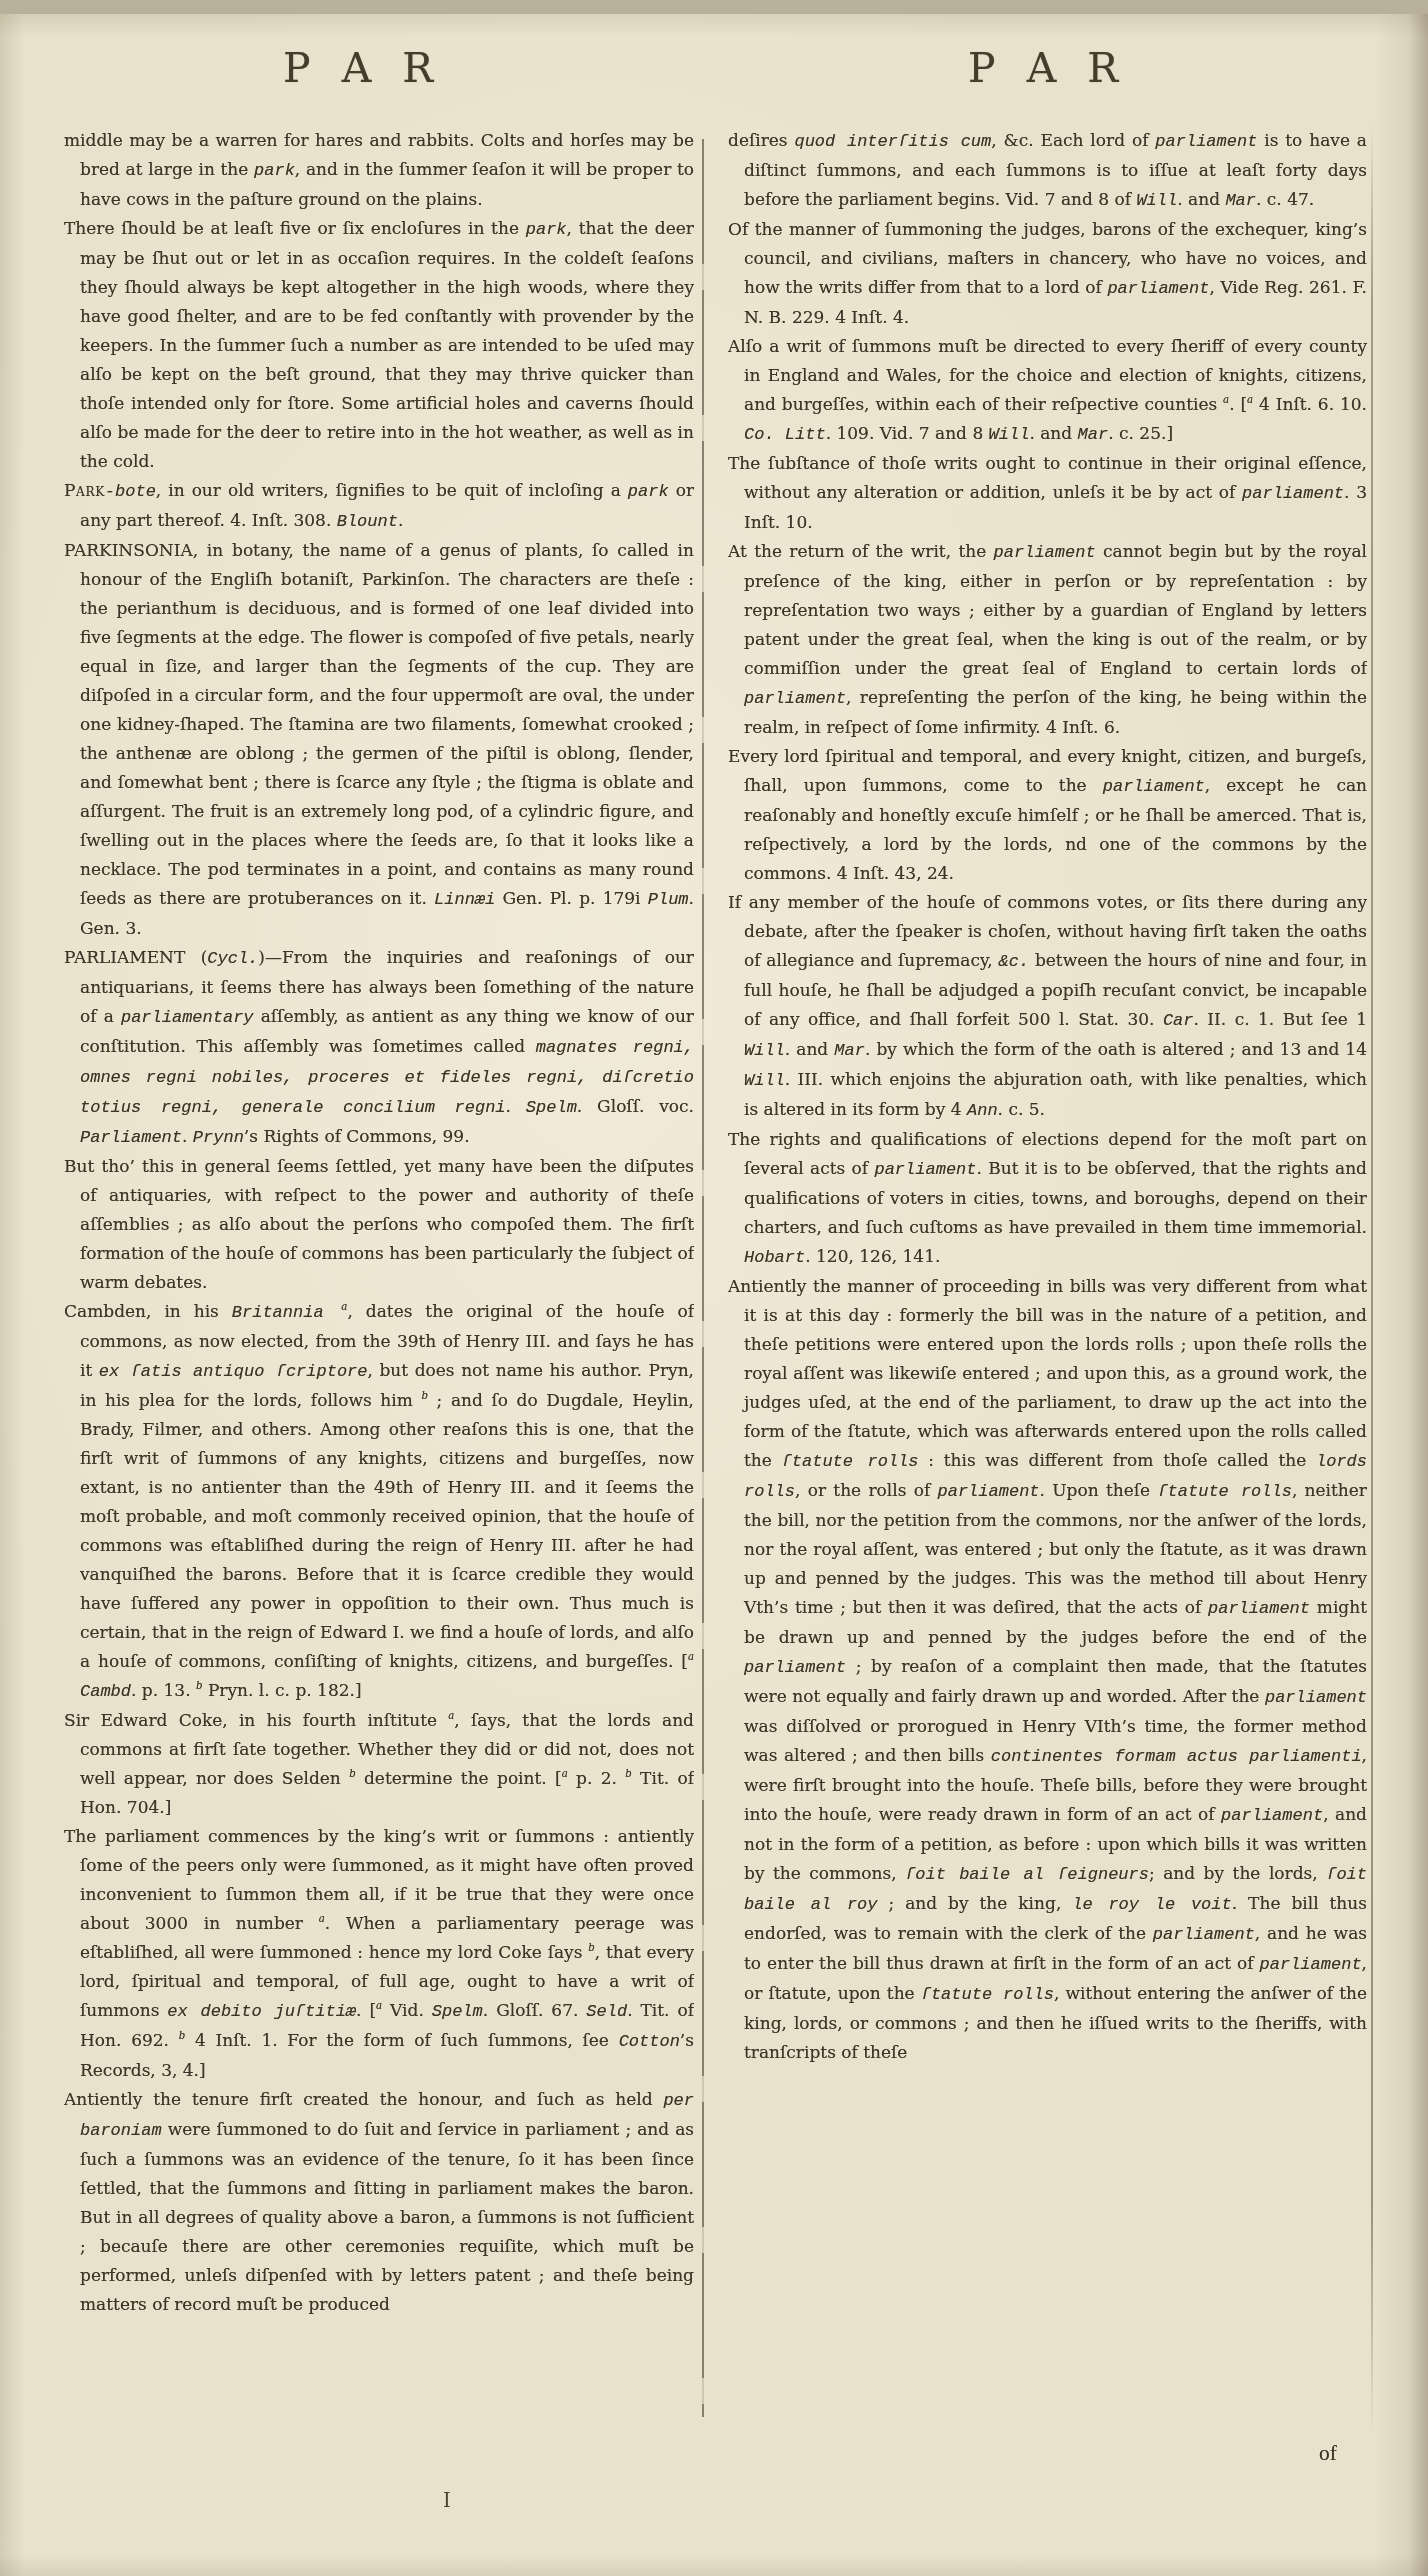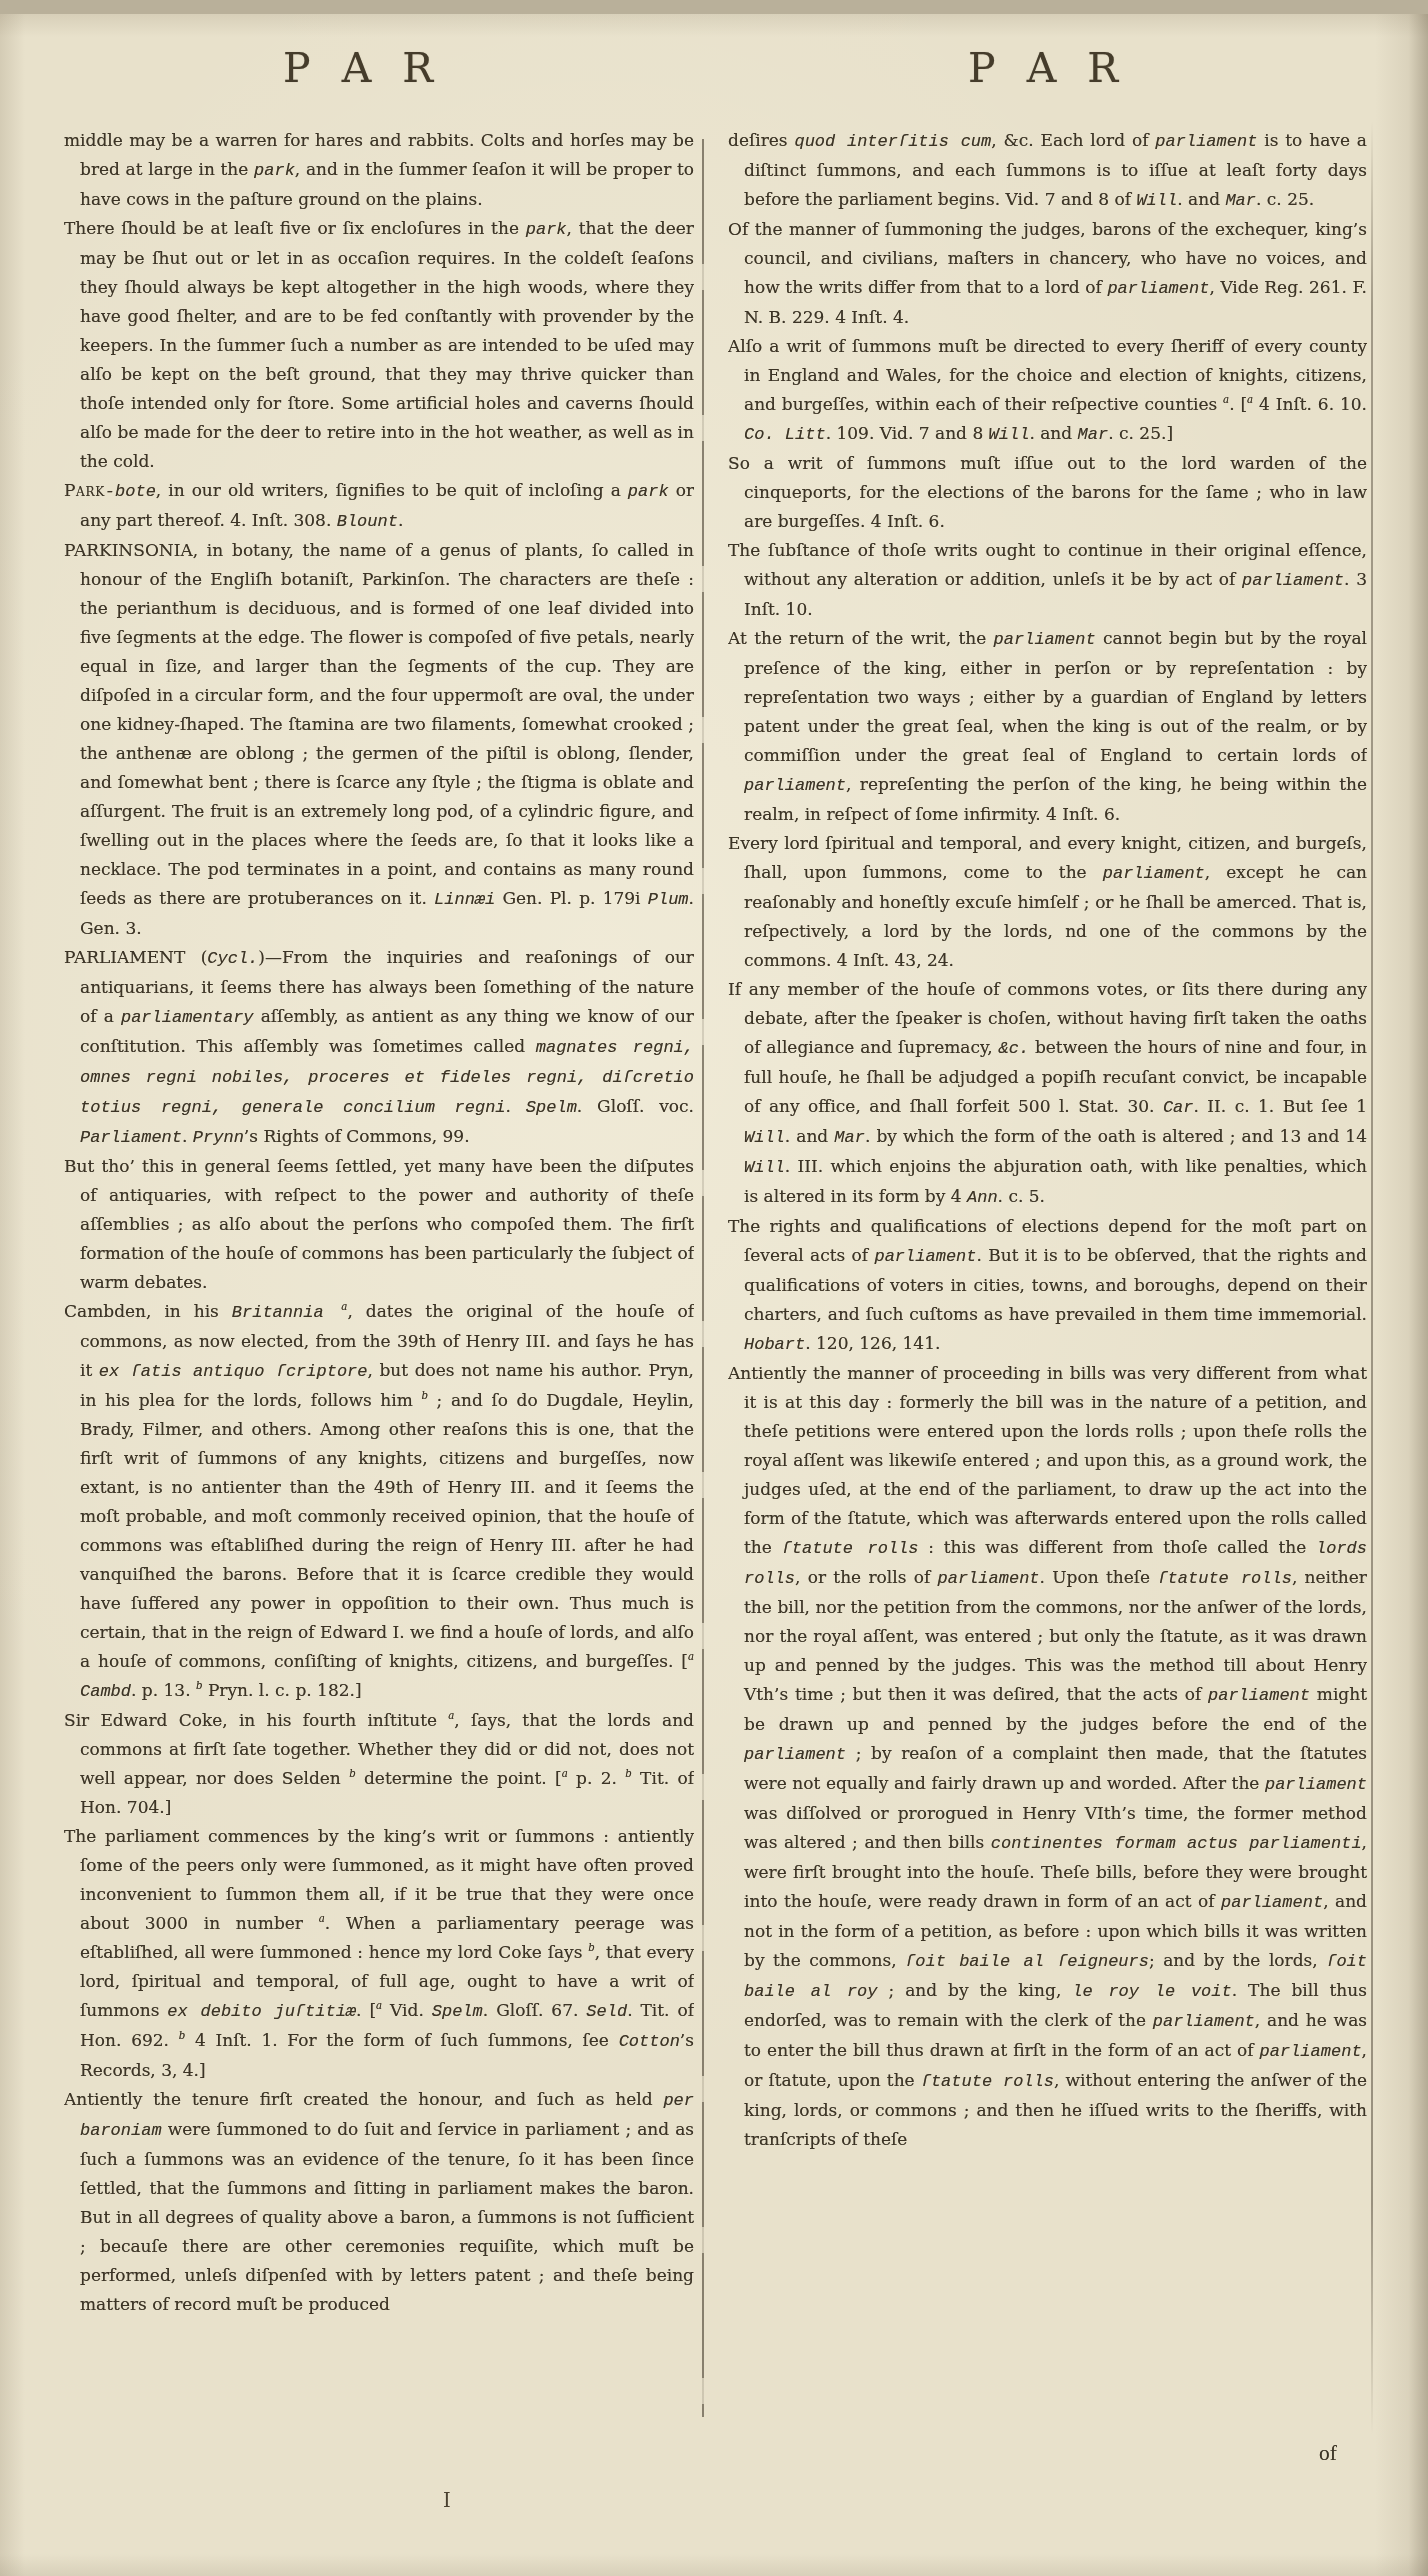--- a/index.html
+++ b/index.html
@@ -87,24 +87,23 @@
       <p class="para"><span class="sc">Park</span><span class="it">-bote</span><span>, in our old writers, ſignifies to be quit of incloſing a </span><span class="it">park</span><span> or any part thereof. 4. Inſt. 308. </span><span class="it">Blount</span><span>.</span></p>
       <p class="para"><span>PARKINSONIA, in botany, the name of a genus of plants, ſo called in honour of the Engliſh botaniſt, Parkinſon. The characters are theſe : the perianthum is deciduous, and is formed of one leaf divided into five ſegments at the edge. The flower is compoſed of five petals, nearly equal in ſize, and larger than the ſegments of the cup. They are diſpoſed in a circular form, and the four uppermoſt are oval, the under one kidney-ſhaped. The ſtamina are two filaments, ſomewhat crooked ; the anthenæ are oblong ; the germen of the piſtil is oblong, ſlender, and ſomewhat bent ; there is ſcarce any ſtyle ; the ſtigma is oblate and aſſurgent. The fruit is an extremely long pod, of a cylindric figure, and ſwelling out in the places where the ſeeds are, ſo that it looks like a necklace. The pod terminates in a point, and contains as many round ſeeds as there are protuberances on it. </span><span class="it">Linnæi</span><span> Gen. Pl. p. 179i </span><span class="it">Plum</span><span>. Gen. 3.</span></p>
       <p class="para"><span>PARLIAMENT (</span><span class="it">Cycl.</span><span>)—From the inquiries and reaſonings of our antiquarians, it ſeems there has always been ſomething of the nature of a </span><span class="it">parliamentary</span><span> aſſembly, as antient as any thing we know of our conſtitution. This aſſembly was ſometimes called </span><span class="it">magnates regni, omnes regni nobiles, proceres et fideles regni, diſcretio totius regni, generale concilium regni</span><span>. </span><span class="it">Spelm</span><span>. Gloſſ. voc. </span><span class="it">Parliament</span><span>. </span><span class="it">Prynn</span><span>’s Rights of Commons, 99.</span></p>
       <p class="para"><span>But tho’ this in general ſeems ſettled, yet many have been the diſputes of antiquaries, with reſpect to the power and authority of theſe aſſemblies ; as alſo about the perſons who compoſed them. The firſt formation of the houſe of commons has been particularly the ſubject of warm debates.</span></p>
       <p class="para"><span>Cambden, in his </span><span class="it">Britannia </span><span class="sup">a</span><span>, dates the original of the houſe of commons, as now elected, from the 39th of Henry III. and ſays he has it </span><span class="it">ex ſatis antiquo ſcriptore</span><span>, but does not name his author. Pryn, in his plea for the lords, follows him </span><span class="sup">b</span><span> ; and ſo do Dugdale, Heylin, Brady, Filmer, and others. Among other reaſons this is one, that the firſt writ of ſummons of any knights, citizens and burgeſſes, now extant, is no antienter than the 49th of Henry III. and it ſeems the moſt probable, and moſt commonly received opinion, that the houſe of commons was eſtabliſhed during the reign of Henry III. after he had vanquiſhed the barons. Before that it is ſcarce credible they would have ſuffered any power in oppoſition to their own. Thus much is certain, that in the reign of Edward I. we find a houſe of lords, and alſo a houſe of commons, conſiſting of knights, citizens, and burgeſſes. [</span><span class="sup">a</span><span> </span><span class="it">Cambd</span><span>. p. 13. </span><span class="sup">b</span><span> Pryn. l. c. p. 182.]</span></p>
       <p class="para"><span>Sir Edward Coke, in his fourth inſtitute </span><span class="sup">a</span><span>, ſays, that the lords and commons at firſt ſate together. Whether they did or did not, does not well appear, nor does Selden </span><span class="sup">b</span><span> determine the point. [</span><span class="sup">a</span><span> p. 2. </span><span class="sup">b</span><span> Tit. of Hon. 704.]</span></p>
       <p class="para"><span>The parliament commences by the king’s writ or ſummons : antiently ſome of the peers only were ſummoned, as it might have often proved inconvenient to ſummon them all, if it be true that they were once about 3000 in number </span><span class="sup">a</span><span>. When a parliamentary peerage was eſtabliſhed, all were ſummoned : hence my lord Coke ſays </span><span class="sup">b</span><span>, that every lord, ſpiritual and temporal, of full age, ought to have a writ of ſummons </span><span class="it">ex debito juſtitiæ</span><span>. [</span><span class="sup">a</span><span> Vid. </span><span class="it">Spelm</span><span>. Gloſſ. 67. </span><span class="it">Seld</span><span>. Tit. of Hon. 692. </span><span class="sup">b</span><span> 4 Inſt. 1. For the form of ſuch ſummons, ſee </span><span class="it">Cotton</span><span>’s Records, 3, 4.]</span></p>
       <p class="para"><span>Antiently the tenure firſt created the honour, and ſuch as held </span><span class="it">per baroniam</span><span> were ſummoned to do ſuit and ſervice in parliament ; and as ſuch a ſummons was an evidence of the tenure, ſo it has been ſince ſettled, that the ſummons and ſitting in parliament makes the baron. But in all degrees of quality above a baron, a ſummons is not ſufficient ; becauſe there are other ceremonies requiſite, which muſt be performed, unleſs diſpenſed with by letters patent ; and theſe being matters of record muſt be produced </span></p>
     </div>
   <div class="column right">
-      <p class="para"><span>deſires </span><span class="it">quod interſitis cum</span><span>, &amp;c. Each lord of </span><span class="it">parliament</span><span> is to have a diſtinct ſummons, and each ſummons is to iſſue at leaſt forty days before the parliament begins. Vid. 7 and 8 of </span><span class="it">Will</span><span>. and </span><span class="it">Mar</span><span>. c. 25.</span></p>
+      <p class="para"><span>deſires </span><span class="it">quod interſitis cum</span><span>, &amp;c. Each lord of </span><span class="it">parliament</span><span> is to have a diſtinct ſummons, and each ſummons is to iſſue at leaſt forty days before the parliament begins. Vid. 7 and 8 of </span><span class="it">Will</span><span>. and </span><span class="it">Mar</span><span>. c. 47.</span></p>
       <p class="para"><span>Of the manner of ſummoning the judges, barons of the exchequer, king’s council, and civilians, maſters in chancery, who have no voices, and how the writs differ from that to a lord of </span><span class="it">parliament</span><span>, Vide Reg. 261. F. N. B. 229. 4 Inſt. 4.</span></p>
       <p class="para"><span>Alſo a writ of ſummons muſt be directed to every ſheriff of every county in England and Wales, for the choice and election of knights, citizens, and burgeſſes, within each of their reſpective counties </span><span class="sup">a</span><span>. [</span><span class="sup">a</span><span> 4 Inſt. 6. 10. </span><span class="it">Co. Litt</span><span>. 109. Vid. 7 and 8 </span><span class="it">Will</span><span>. and </span><span class="it">Mar</span><span>. c. 25.]</span></p>
-      <p class="para"><span>So a writ of ſummons muſt iſſue out to the lord warden of the cinqueports, for the elections of the barons for the ſame ; who in law are burgeſſes. 4 Inſt. 6.</span></p>
       <p class="para"><span>The ſubſtance of thoſe writs ought to continue in their original eſſence, without any alteration or addition, unleſs it be by act of </span><span class="it">parliament</span><span>. 3 Inſt. 10.</span></p>
       <p class="para"><span>At the return of the writ, the </span><span class="it">parliament</span><span> cannot begin but by the royal preſence of the king, either in perſon or by repreſentation : by repreſentation two ways ; either by a guardian of England by letters patent under the great ſeal, when the king is out of the realm, or by commiſſion under the great ſeal of England to certain lords of </span><span class="it">parliament</span><span>, repreſenting the perſon of the king, he being within the realm, in reſpect of ſome infirmity. 4 Inſt. 6.</span></p>
       <p class="para"><span>Every lord ſpiritual and temporal, and every knight, citizen, and burgeſs, ſhall, upon ſummons, come to the </span><span class="it">parliament</span><span>, except he can reaſonably and honeſtly excuſe himſelf ; or he ſhall be amerced. That is, reſpectively, a lord by the lords, nd one of the commons by the commons. 4 Inſt. 43, 24.</span></p>
       <p class="para"><span>If any member of the houſe of commons votes, or ſits there during any debate, after the ſpeaker is choſen, without having firſt taken the oaths of allegiance and ſupremacy, </span><span class="it">&amp;c.</span><span> between the hours of nine and four, in full houſe, he ſhall be adjudged a popiſh recuſant convict, be incapable of any office, and ſhall forfeit 500 l. Stat. 30. </span><span class="it">Car</span><span>. II. c. 1. But ſee 1 </span><span class="it">Will</span><span>. and </span><span class="it">Mar</span><span>. by which the form of the oath is altered ; and 13 and 14 </span><span class="it">Will</span><span>. III. which enjoins the abjuration oath, with like penalties, which is altered in its form by 4 </span><span class="it">Ann</span><span>. c. 5.</span></p>
       <p class="para"><span>The rights and qualifications of elections depend for the moſt part on ſeveral acts of </span><span class="it">parliament</span><span>. But it is to be obſerved, that the rights and qualifications of voters in cities, towns, and boroughs, depend on their charters, and ſuch cuſtoms as have prevailed in them time immemorial. </span><span class="it">Hobart</span><span>. 120, 126, 141.</span></p>
       <p class="para"><span>Antiently the manner of proceeding in bills was very different from what it is at this day : formerly the bill was in the nature of a petition, and theſe petitions were entered upon the lords rolls ; upon theſe rolls the royal aſſent was likewiſe entered ; and upon this, as a ground work, the judges uſed, at the end of the parliament, to draw up the act into the form of the ſtatute, which was afterwards entered upon the rolls called the </span><span class="it">ſtatute rolls</span><span> : this was different from thoſe called the </span><span class="it">lords rolls</span><span>, or the rolls of </span><span class="it">parliament</span><span>. Upon theſe </span><span class="it">ſtatute rolls</span><span>, neither the bill, nor the petition from the commons, nor the anſwer of the lords, nor the royal aſſent, was entered ; but only the ſtatute, as it was drawn up and penned by the judges. This was the method till about Henry Vth’s time ; but then it was deſired, that the acts of </span><span class="it">parliament</span><span> might be drawn up and penned by the judges before the end of the </span><span class="it">parliament</span><span> ; by reaſon of a complaint then made, that the ſtatutes were not equally and fairly drawn up and worded. After the </span><span class="it">parliament</span><span> was diſſolved or prorogued in Henry VIth’s time, the former method was altered ; and then bills </span><span class="it">continentes formam actus parliamenti</span><span>, were firſt brought into the houſe. Theſe bills, before they were brought into the houſe, were ready drawn in form of an act of </span><span class="it">parliament</span><span>, and not in the form of a petition, as before : upon which bills it was written by the commons, </span><span class="it">ſoit baile al ſeigneurs</span><span>; and by the lords, </span><span class="it">ſoit baile al roy</span><span> ; and by the king, </span><span class="it">le roy le voit</span><span>. The bill thus endorſed, was to remain with the clerk of the </span><span class="it">parliament</span><span>, and he was to enter the bill thus drawn at firſt in the form of an act of </span><span class="it">parliament</span><span>, or ſtatute, upon the </span><span class="it">ſtatute rolls</span><span>, without entering the anſwer of the king, lords, or commons ; and then he iſſued writs to the ſheriffs, with tranſcripts of theſe </span></p>
     </div>
 
   <div class="signature-mark">I</div>
   <div class="catchword">of</div>

